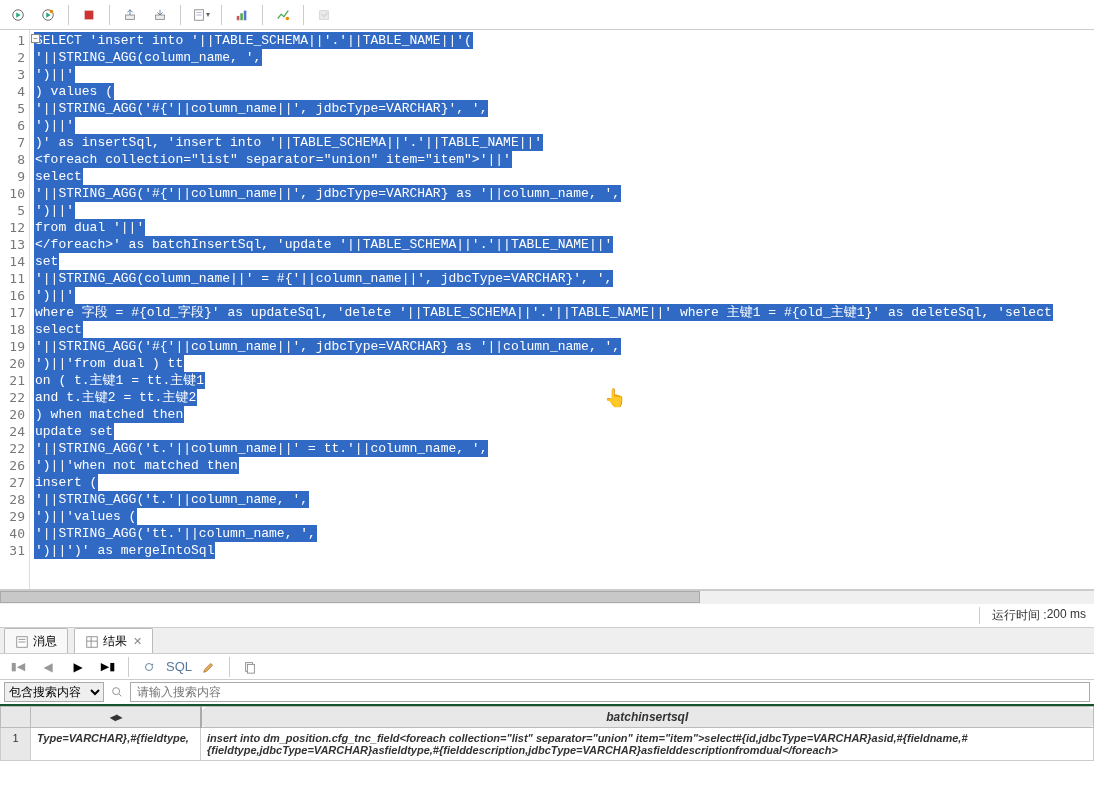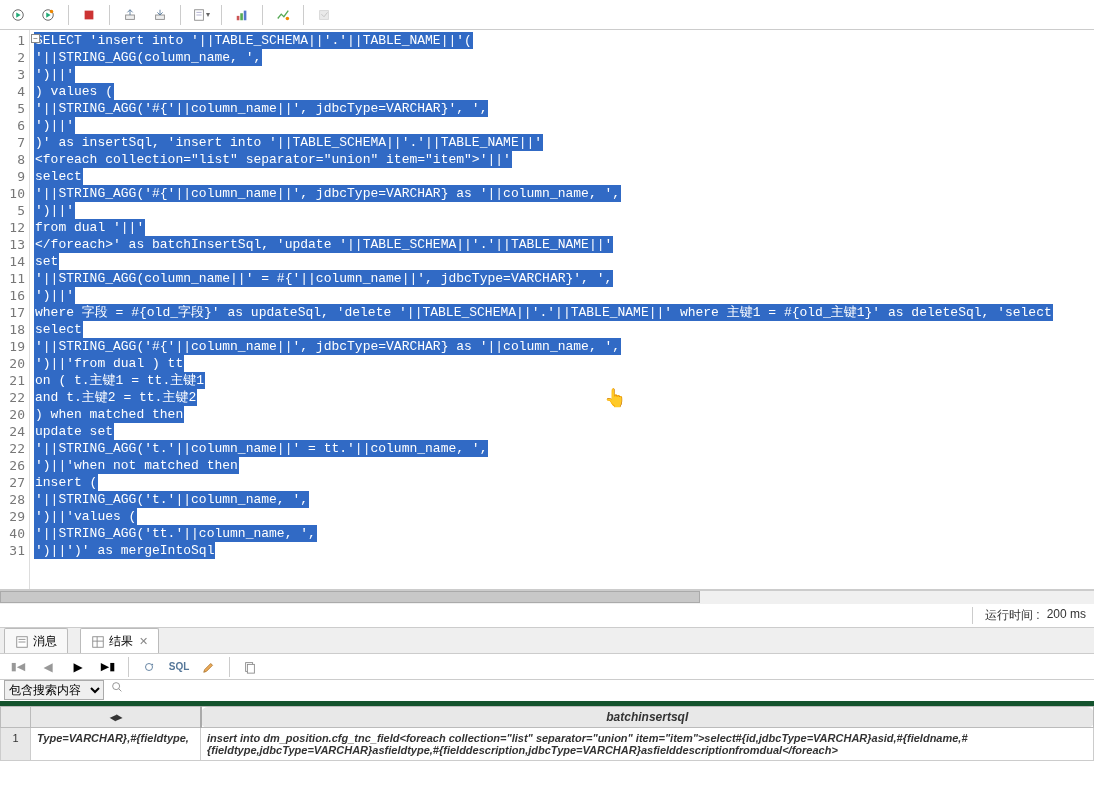--- a/index.html
+++ b/index.html
@@ -79,30 +79,30 @@
   display: flex;
   align-items: center;
   padding: 0 8px;
 }
 .status-right {
   margin-left: auto;
   padding-left: 12px;
   border-left: 1px solid #ccc;
   color: #333;
   display: flex;
-  gap: 7px;
+  gap: 0;
 }
 .tabs {
   height: 26px;
   background: #efefef;
   border-bottom: 1px solid #ccc;
   display: flex;
   align-items: flex-end;
   padding: 0 4px;
-  gap: 12px;
+  gap: 6px;
 }
 .tab {
   padding: 4px 10px 3px;
   border: 1px solid #bbb;
   border-bottom: none;
   border-radius: 2px 2px 0 0;
   background: #f8f8f8;
   font-size: 12px;
   cursor: pointer;
   display: flex;
@@ -116,23 +116,23 @@
   background: #fff;
   border-bottom: 1px solid #ccc;
   display: flex;
   align-items: center;
   padding: 0 4px;
   gap: 2px;
 }
 .search-row {
   height: 26px;
   background: #fff;
-  border-bottom: 5px solid #14532d;
-  display: flex;
-  align-items: flex-start;
+  border-bottom: 2px solid #14532d;
+  display: flex;
+  align-items: center;
   padding: 0 4px;
   gap: 6px;
 }
 .search-select {
   width: 100px;
   height: 20px;
   font-size: 12px;
   border: 1px solid #aaa;
 }
 .search-input {
@@ -367,21 +367,21 @@
       <span style="font-size:11px">▶▮</span>
     </div>
   <div class="sep"></div>
   <div class="tbtn">
       <svg class="sm-ico" viewBox="0 0 16 16">
         <path d="M4 8a4 4 0 118 0 4 4 0 01-8 0" fill="none" stroke="#579"></path>
         <path d="M12 4l1 2-2-.5" fill="#579"></path>
       </svg>
     </div>
   <div class="tbtn">
-      <span style="font-size:10px;color:#579;font-weight:bold">SQL</span>
+      <span style="font-size:13px;color:#579;font-weight:normal">SQL</span>
     </div>
   <div class="tbtn">
       <svg class="sm-ico" viewBox="0 0 16 16">
         <path d="M3 11l7-7 2 2-7 7-3 1z" fill="#ea5" stroke="#a73"></path>
       </svg>
     </div>
   <div class="sep"></div>
   <div class="tbtn">
       <svg class="sm-ico" viewBox="0 0 16 16">
         <rect x="3" y="3" width="8" height="10" fill="#fff" stroke="#888"></rect>
@@ -391,20 +391,21 @@
 </div>
 
 <div class="search-row">
   <select class="search-select">
     <option>包含搜索内容</option>
   </select>
   <svg class="sm-ico" viewBox="0 0 16 16">
       <circle cx="7" cy="7" r="4" fill="none" stroke="#888"></circle>
       <line x1="10" y1="10" x2="13" y2="13" stroke="#888"></line>
     </svg>
+  <input class="search-input" placeholder="请输入搜索内容" style="">
 </div>
 
 <div class="grid-wrap">
   <table class="grid">
     <tbody>
         <tr>
       <th class="rownum"></th>
       <th class="col1" style="background:#e8e8e8;border-right:2px solid #aaa">◂▸</th>
       <th class="col2">batchinsertsql</th>
     </tr>

